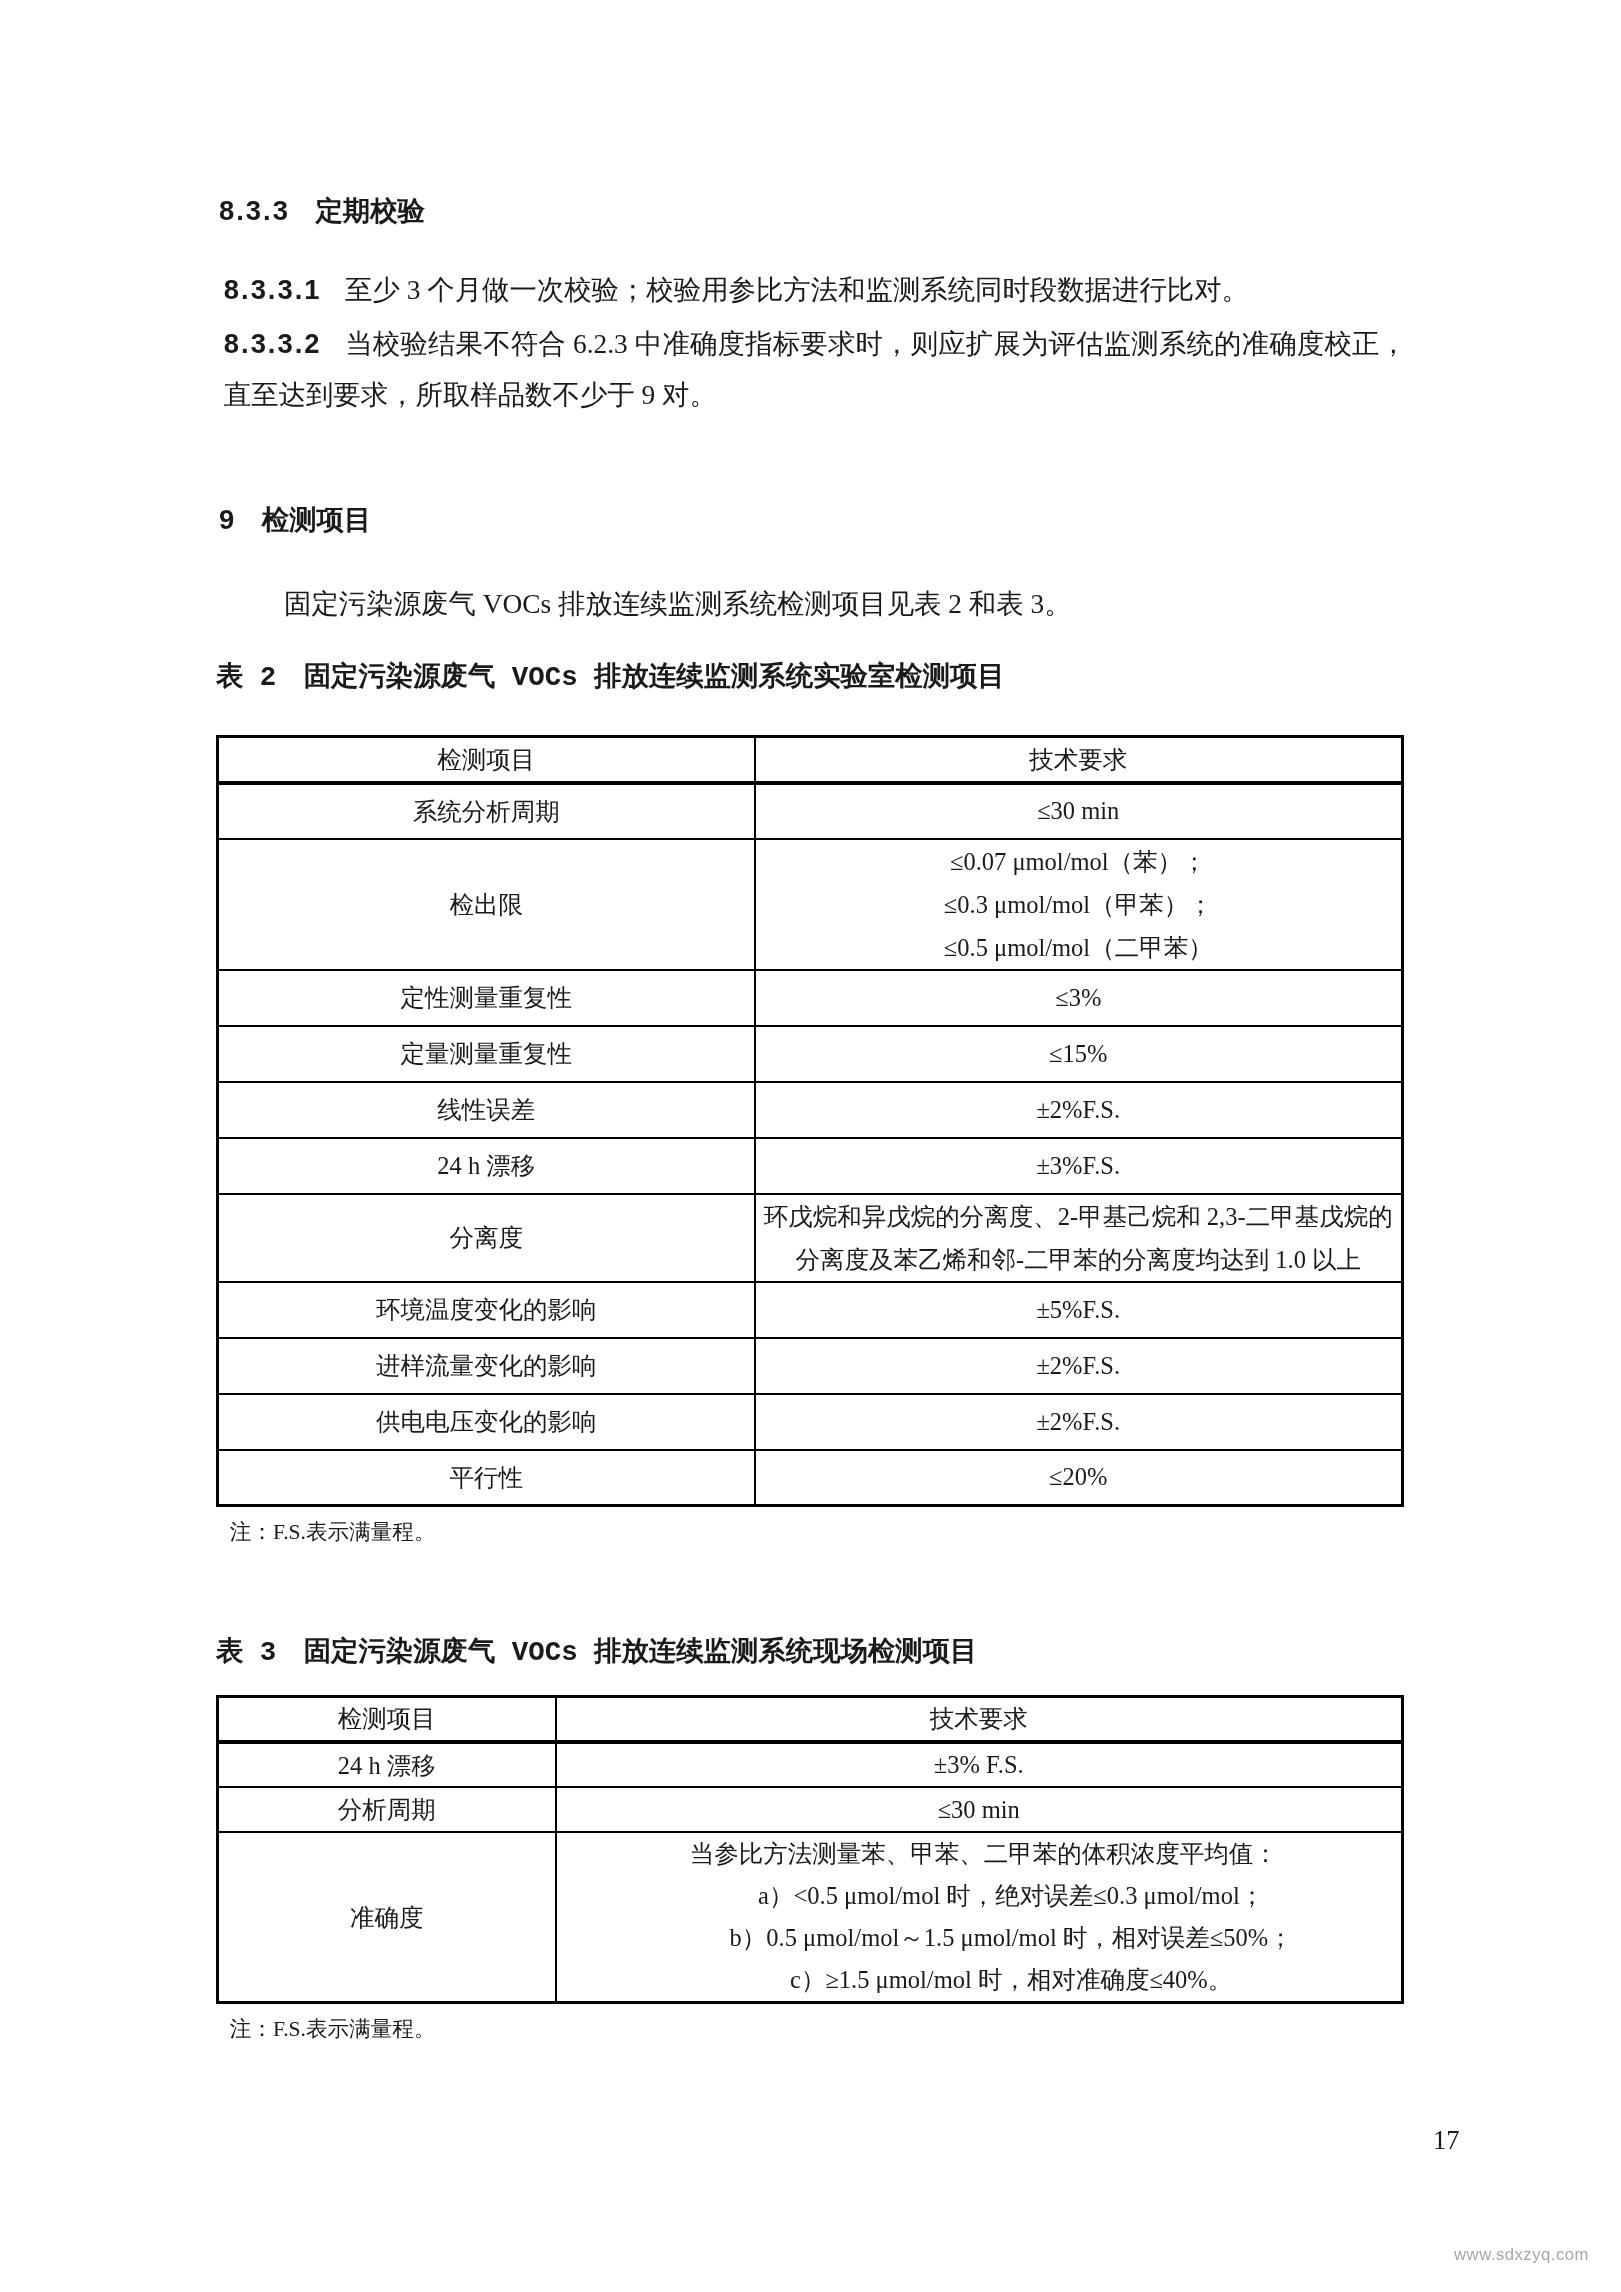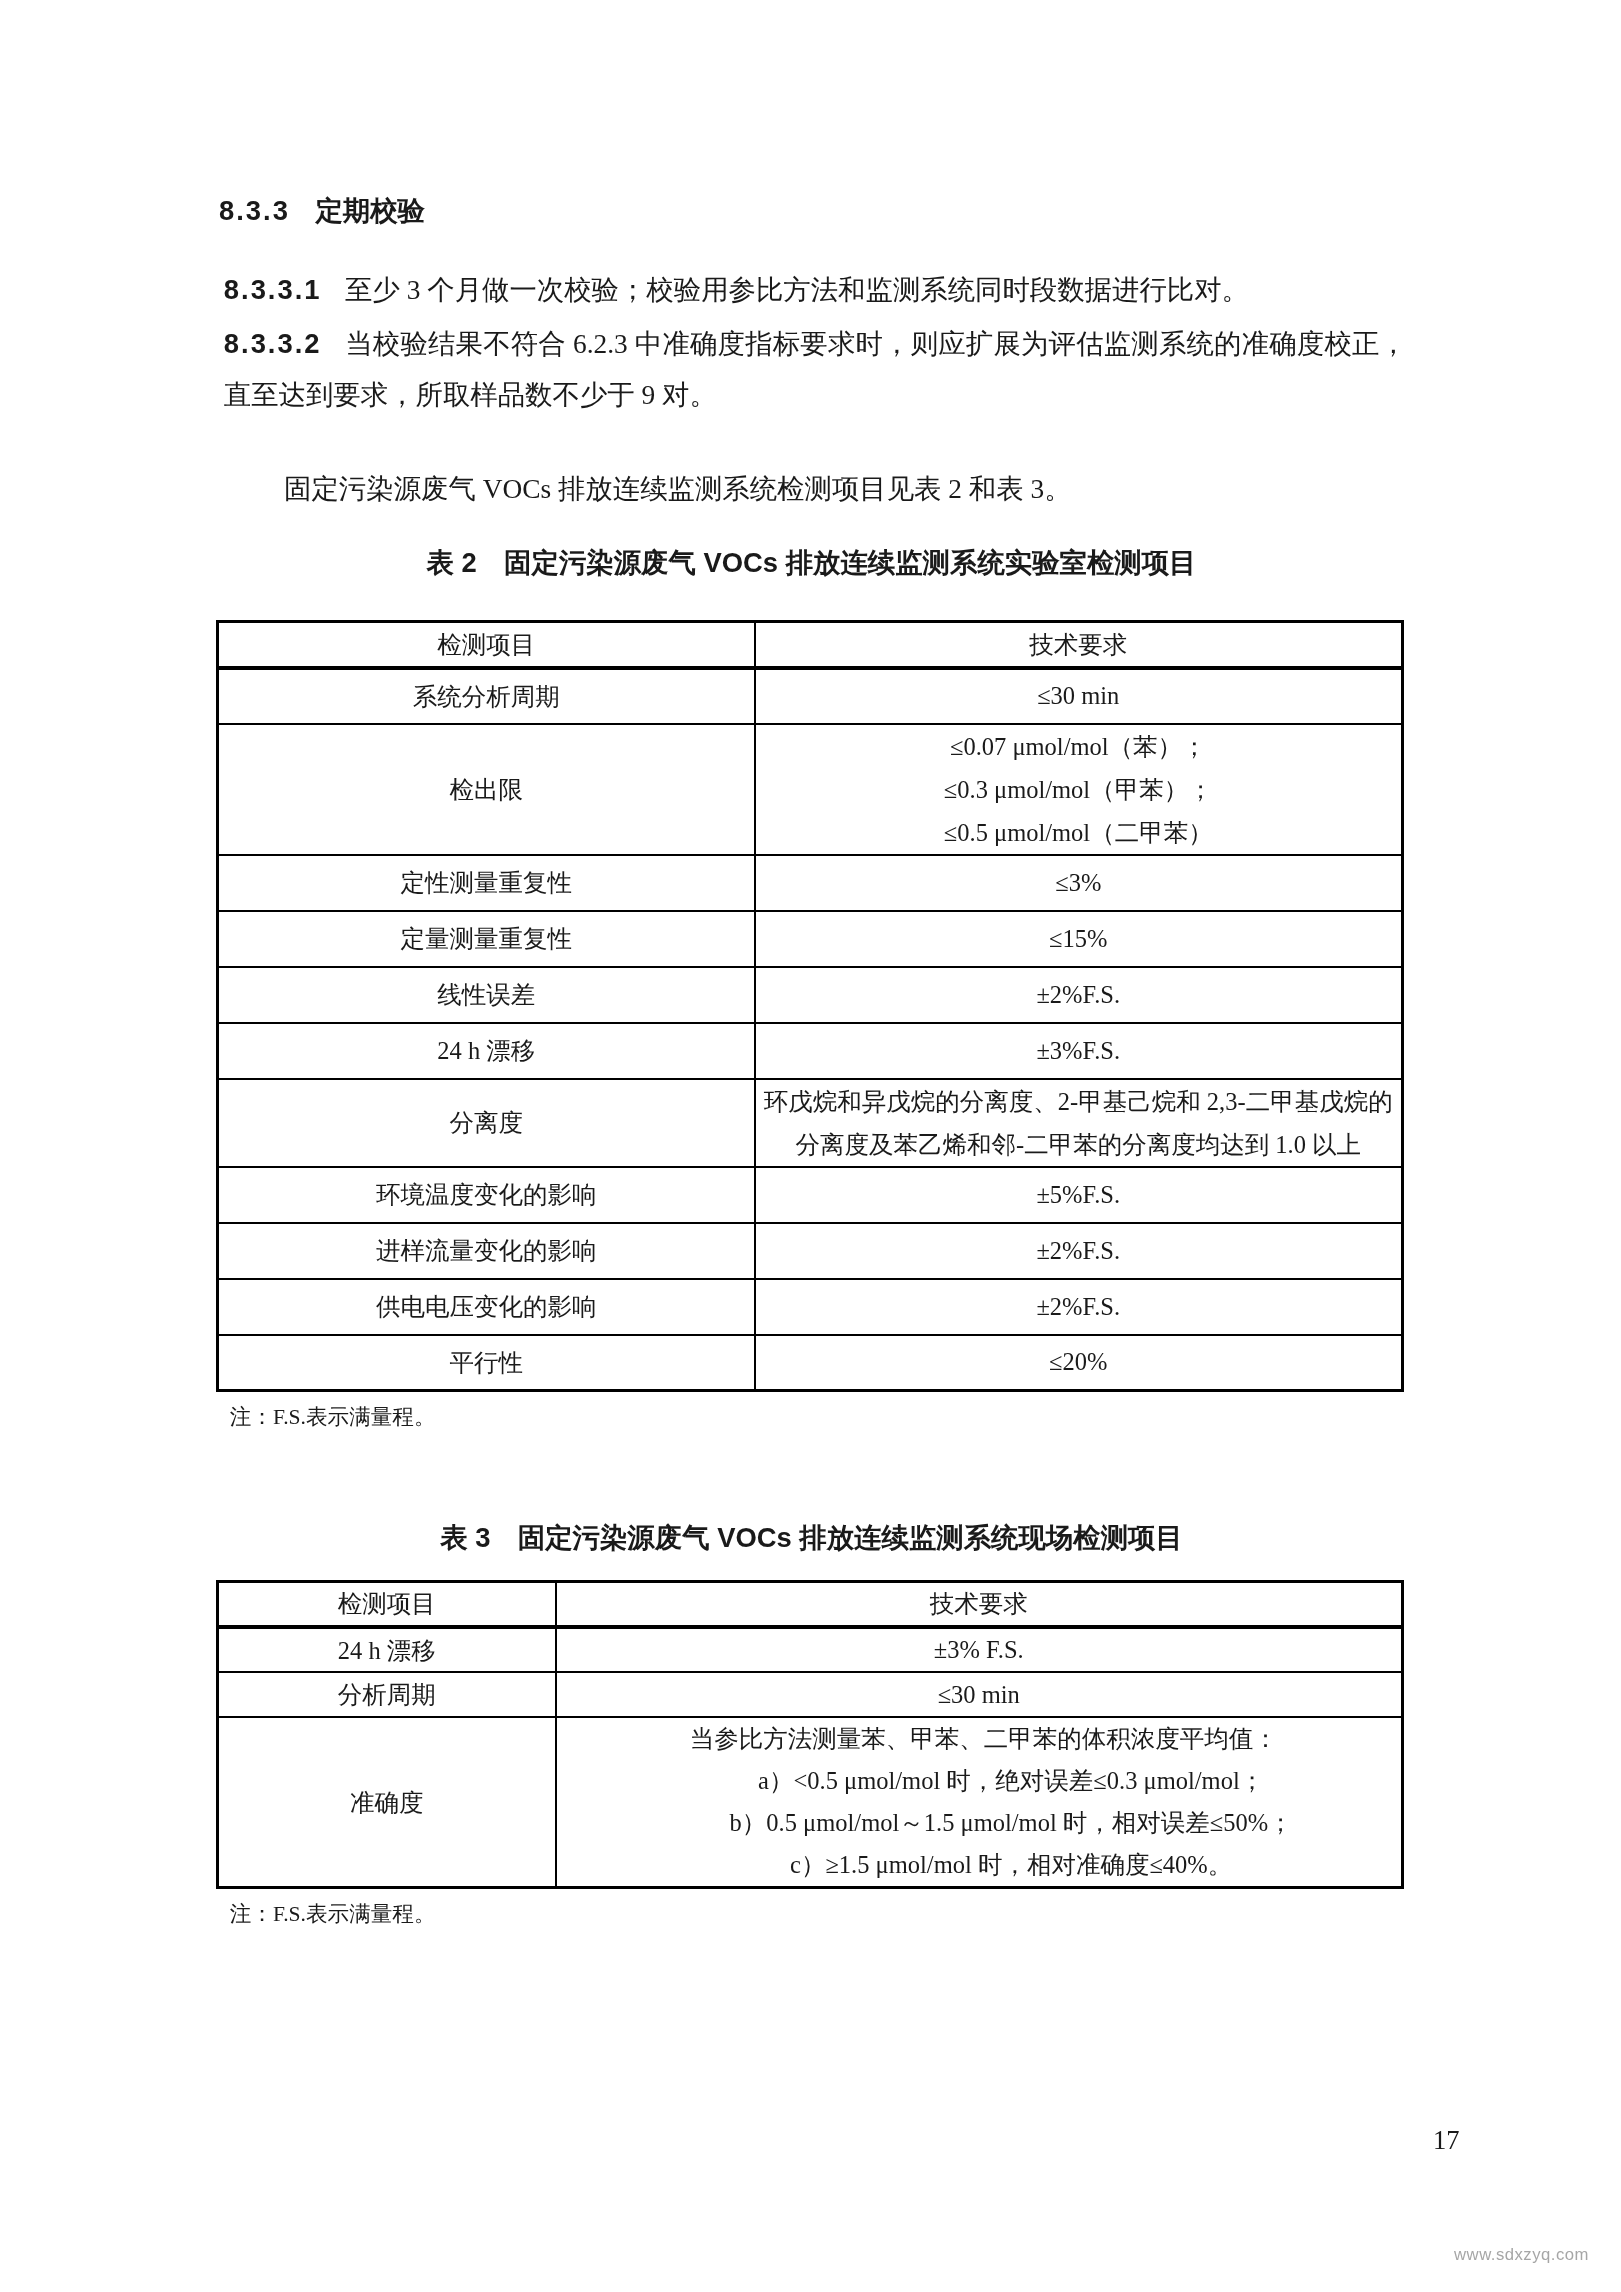--- a/index.html
+++ b/index.html
@@ -38,25 +38,25 @@
     margin-right:23.5px;
     letter-spacing:2px;
   }
   .p8331 { margin-top:37px; }
   .p8332 { margin-top:2px; }
   .h9    { margin-top:82px; }
   .p9    { margin-top:43px; text-indent:2.2em; }
 
   
   .tbl-caption {
-    font-family:Liberation Sans, sans-serif;
+    font-family:Liberation Mono, monospace;
     font-weight:bold;
     font-size:27.4px;
     line-height:33px;
-    text-align:center;
+    text-align:left;
   }
   .cap2 { margin-top:31px; }
   .cap3 { margin-top:90px; }
 
   
   table.spec {
     border-collapse:collapse;
     table-layout:fixed;
     width:1188px;
     border:3.9px solid #000;
@@ -113,20 +113,23 @@
     </div>
 
     <div class="para p8331">
       <span class="clause-num">8.3.3.1</span><span>至少 3 个月做一次校验；校验用参比方法和监测系统同时段数据进行比对。</span>
     </div>
 
     <div class="para p8332">
       <span class="clause-num">8.3.3.2</span><span>当校验结果不符合 6.2.3 中准确度指标要求时，则应扩展为评估监测系统的准确度校正，直至达到要求，所取样品数不少于 9 对。</span>
     </div>
 
+    <div class="sec-heading h9">
+      <span class="sec-num">9</span><span>检测项目</span>
+    </div>
 
     <div class="para p9">
       <span>固定污染源废气 VOCs 排放连续监测系统检测项目见表 2 和表 3。</span>
     </div>
 
     <div class="tbl-caption cap2">表 2　固定污染源废气 VOCs 排放连续监测系统实验室检测项目</div>
 
     <table class="spec t2">
       <thead>
         <tr>

